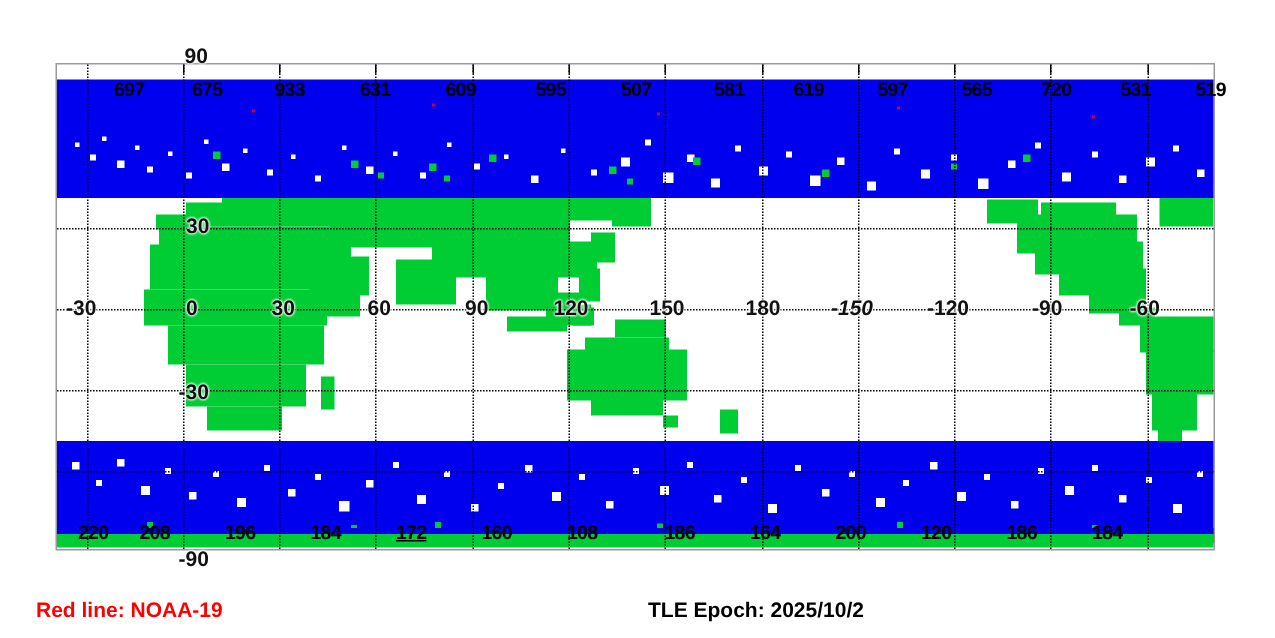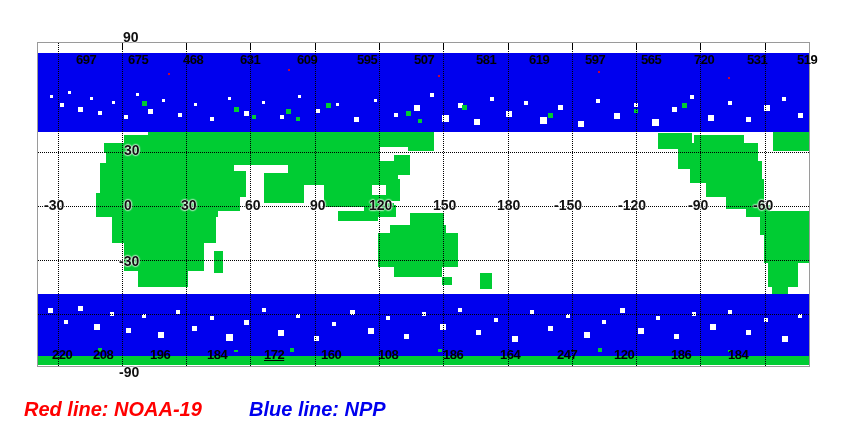--- a/index.html
+++ b/index.html
@@ -41,21 +41,21 @@
   #botlabels .ticklabel{top:347px;}
 
   .axlabel{position:absolute;font-weight:bold;font-size:14px;color:#111;
            white-space:nowrap;text-shadow:0 0 2px #fff,0 0 2px #fff,0 0 2px #fff;}
 
   
   .tickmark{position:absolute;width:0;height:6px;border-left:1px solid #000;}
 
   
   #legend{position:absolute;left:0;top:396px;width:850px;height:24px;}
-  #legend span{position:absolute;font-weight:bold;font-size:20px;white-space:nowrap;font-style:italic;}
+  #legend span{position:absolute;font-weight:bold;font-size:14px;white-space:nowrap;}
   .lg-red{color:#ff0000;}
   .lg-blue{color:#0000ee;}
   .lg-black{color:#000000;}
 </style>
 </head>
 <body>
 
 <div id="stage">
 
   <div id="plot">
@@ -275,29 +275,29 @@
   <div class="axlabel" style="left:119px;top:364px;">-90</div>
 
   <div class="axlabel" style="left:44px;top:197px;">-30</div>
   <div class="axlabel" style="left:124px;top:197px;">0</div>
   <div class="axlabel" style="left:181px;top:197px;">30</div>
   <div class="axlabel" style="left:245px;top:197px;">60</div>
   <div class="axlabel" style="left:310px;top:197px;">90</div>
   <div class="axlabel" style="left:369px;top:197px;">120</div>
   <div class="axlabel" style="left:433px;top:197px;">150</div>
   <div class="axlabel" style="left:497px;top:197px;">180</div>
-  <div class="axlabel" style="left:554px;top:197px;">-150</div>
+  <div class="axlabel" style="left:554px;top:197px;font-style:italic;">-150</div>
   <div class="axlabel" style="left:618px;top:197px;">-120</div>
   <div class="axlabel" style="left:688px;top:197px;">-90</div>
   <div class="axlabel" style="left:753px;top:197px;">-60</div>
 
   <div id="toplabels">
     <div class="ticklabel" style="left:60px;">697</div>
     <div class="ticklabel" style="left:112px;">675</div>
-    <div class="ticklabel" style="left:167px;">468</div>
+    <div class="ticklabel" style="left:167px;">933</div>
     <div class="ticklabel" style="left:224px;">631</div>
     <div class="ticklabel" style="left:281px;">609</div>
     <div class="ticklabel" style="left:341px;">595</div>
     <div class="ticklabel" style="left:398px;">507</div>
     <div class="ticklabel" style="left:460px;">581</div>
     <div class="ticklabel" style="left:513px;">619</div>
     <div class="ticklabel" style="left:569px;">597</div>
     <div class="ticklabel" style="left:625px;">565</div>
     <div class="ticklabel" style="left:678px;">720</div>
     <div class="ticklabel" style="left:731px;text-align:right;">531</div>
@@ -308,25 +308,25 @@
   <div id="botlabels">
     <div class="ticklabel" style="left:52px;">220</div>
     <div class="ticklabel" style="left:93px;">208</div>
     <div class="ticklabel" style="left:150px;">196</div>
     <div class="ticklabel" style="left:207px;">184</div>
     <div class="ticklabel" style="left:264px;text-decoration:underline;">172</div>
     <div class="ticklabel" style="left:321px;">160</div>
     <div class="ticklabel" style="left:378px;">108</div>
     <div class="ticklabel" style="left:443px;">186</div>
     <div class="ticklabel" style="left:500px;">164</div>
-    <div class="ticklabel" style="left:557px;">247</div>
+    <div class="ticklabel" style="left:557px;">200</div>
     <div class="ticklabel" style="left:614px;">120</div>
     <div class="ticklabel" style="left:671px;">186</div>
     <div class="ticklabel" style="left:728px;">184</div>
     <div class="ticklabel" style="left:820px;color:#fff;">22</div>
   </div>
 
   <div id="legend">
     <span class="lg-red" style="left:24px;top:2px;">Red line: NOAA-19</span>
-    <span class="lg-blue" style="left:249px;top:2px;">Blue line: NPP</span>
+    <span class="lg-black" style="left:432px;top:2px;">TLE Epoch: 2025/10/2</span>
   </div>
 
 </div>
 
 </body></html>

